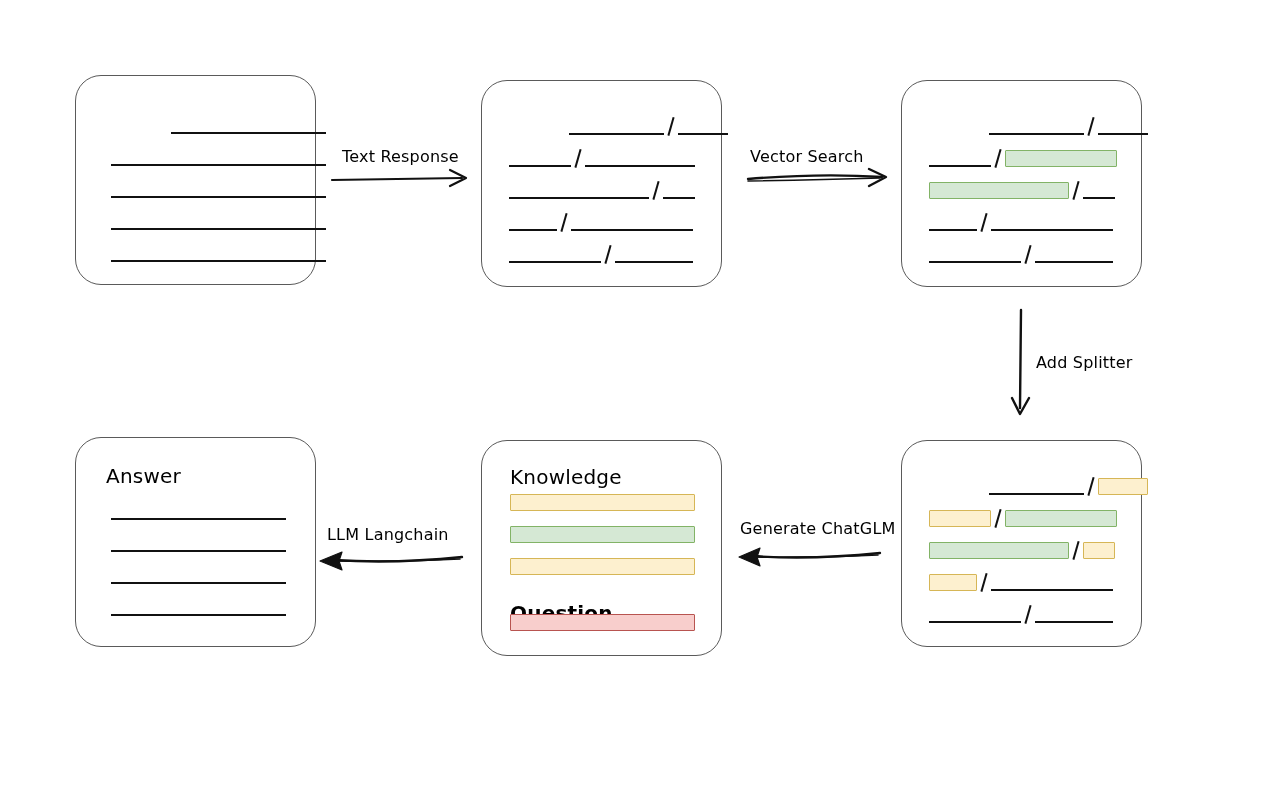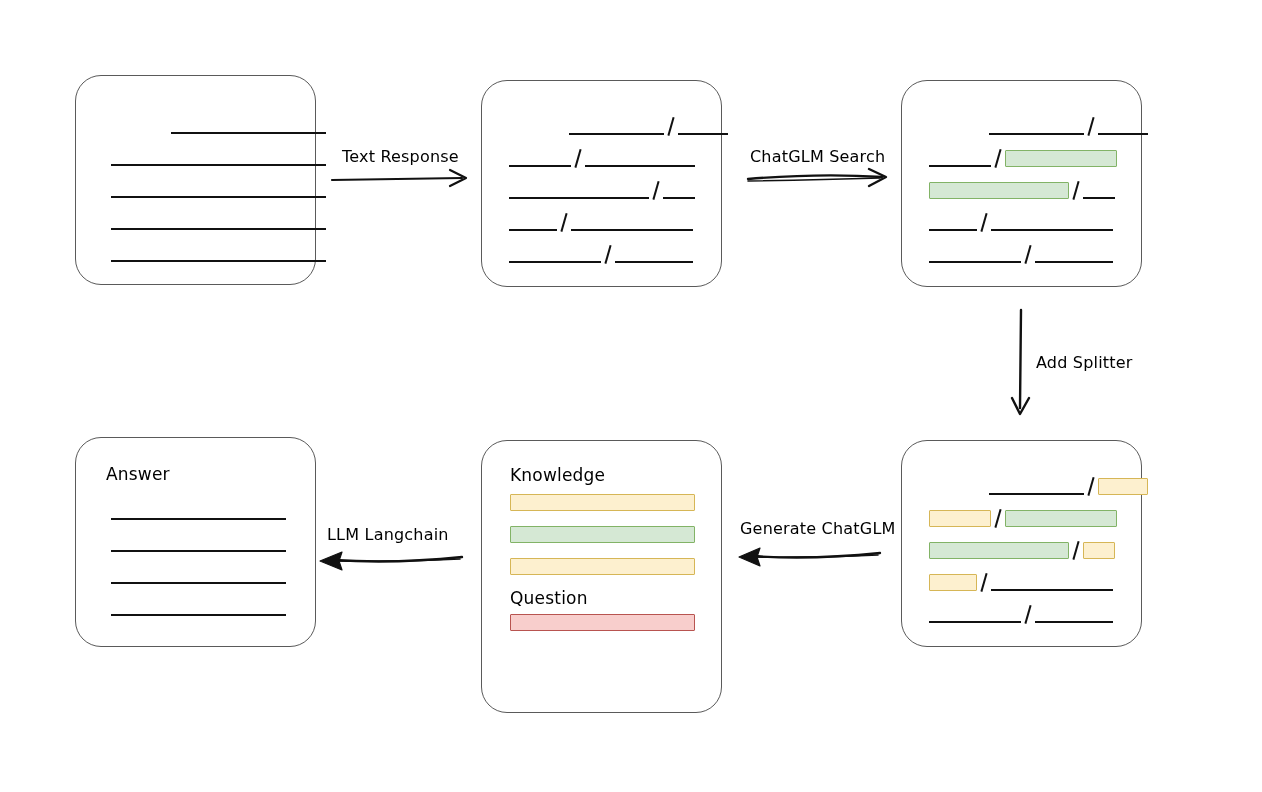--- a/index.html
+++ b/index.html
@@ -88,21 +88,21 @@
   }
   .chip.green { background: #d5e8d4; border: 1.5px solid #82b366; }
   .chip.yellow { background: #fdf0cf; border: 1.5px solid #d6b656; }
   .chip.red    { background: #f8cecc; border: 1.5px solid #b85450; }
 
   .spacer { flex: none; }
 
   
   .box-title {
     position: absolute;
-    font-size: 17px;
+    font-size: 20px;
     letter-spacing: 0.2px;
     color: #000;
     white-space: nowrap;
   }
   .edge-label {
     position: absolute;
     font-size: 16px;
     letter-spacing: 0.2px;
     color: #000;
     white-space: nowrap;
@@ -252,31 +252,31 @@
         </div>
         <div class="row" style="top: 162px; left: 27px; width: calc(100% - 54px);">
           <span class="spacer" style="width: 0px;"></span>
           <span class="seg" style="width: 92px;"></span>
           <span class="slash"></span>
           <span class="seg" style="width: 78px;"></span>
         </div>
       </div>
   </div>
 
-  <div class="doc-box" style="left:481px; top:440px; width:241px; height:273px;">
+  <div class="doc-box" style="left:481px; top:440px; width:241px; height:216px;">
 
     <div class="box-title" style="left:28px; top:24px;">Knowledge</div>
 
     <div>
       <div class="chip yellow" style="position:absolute; left:28px; top:53px; width:185px; height:17px;"></div>
       <div class="chip green" style="position:absolute; left:28px; top:85px; width:185px; height:17px;"></div>
       <div class="chip yellow" style="position:absolute; left:28px; top:117px; width:185px; height:17px;"></div>
     </div>
 
-    <div class="box-title" style="left:28px; top:147px;">Question</div>
+    <div class="box-title" style="left:28px; top:160px;font-weight:bold;">Question</div>
 
     <div>
       <div class="chip red" style="position:absolute; left:28px; top:173px; width:185px; height:17px;"></div>
     </div>
   </div>
 
   <div class="doc-box" style="left:75px; top:437px; width:241px; height:210px;">
     <div class="box-title" style="left:30px; top:26px;">Answer</div>
     <div class="rows" id="answer-lines">
         <div class="row" style="top: 62px; left: 35px;">
@@ -289,21 +289,21 @@
           <span class="seg" style="width: 175px;"></span>
         </div>
         <div class="row" style="top: 158px; left: 35px;">
           <span class="seg" style="width: 175px;"></span>
         </div>
       </div>
   </div>
 
   <div class="edge-label" style="left:342px; top:147px;">Text Response</div>
 
-  <div class="edge-label" style="left:750px; top:147px;">ChatGLM Search</div>
+  <div class="edge-label" style="left:750px; top:147px;">Vector Search</div>
 
   <div class="edge-label" style="left:1036px; top:353px;">Add Splitter</div>
 
   <div class="edge-label" style="left:740px; top:519px;">Generate ChatGLM</div>
 
   <div class="edge-label" style="left:327px; top:525px;">LLM Langchain</div>
 
 
   <svg id="arrows" viewBox="0 0 1262 792">
 

